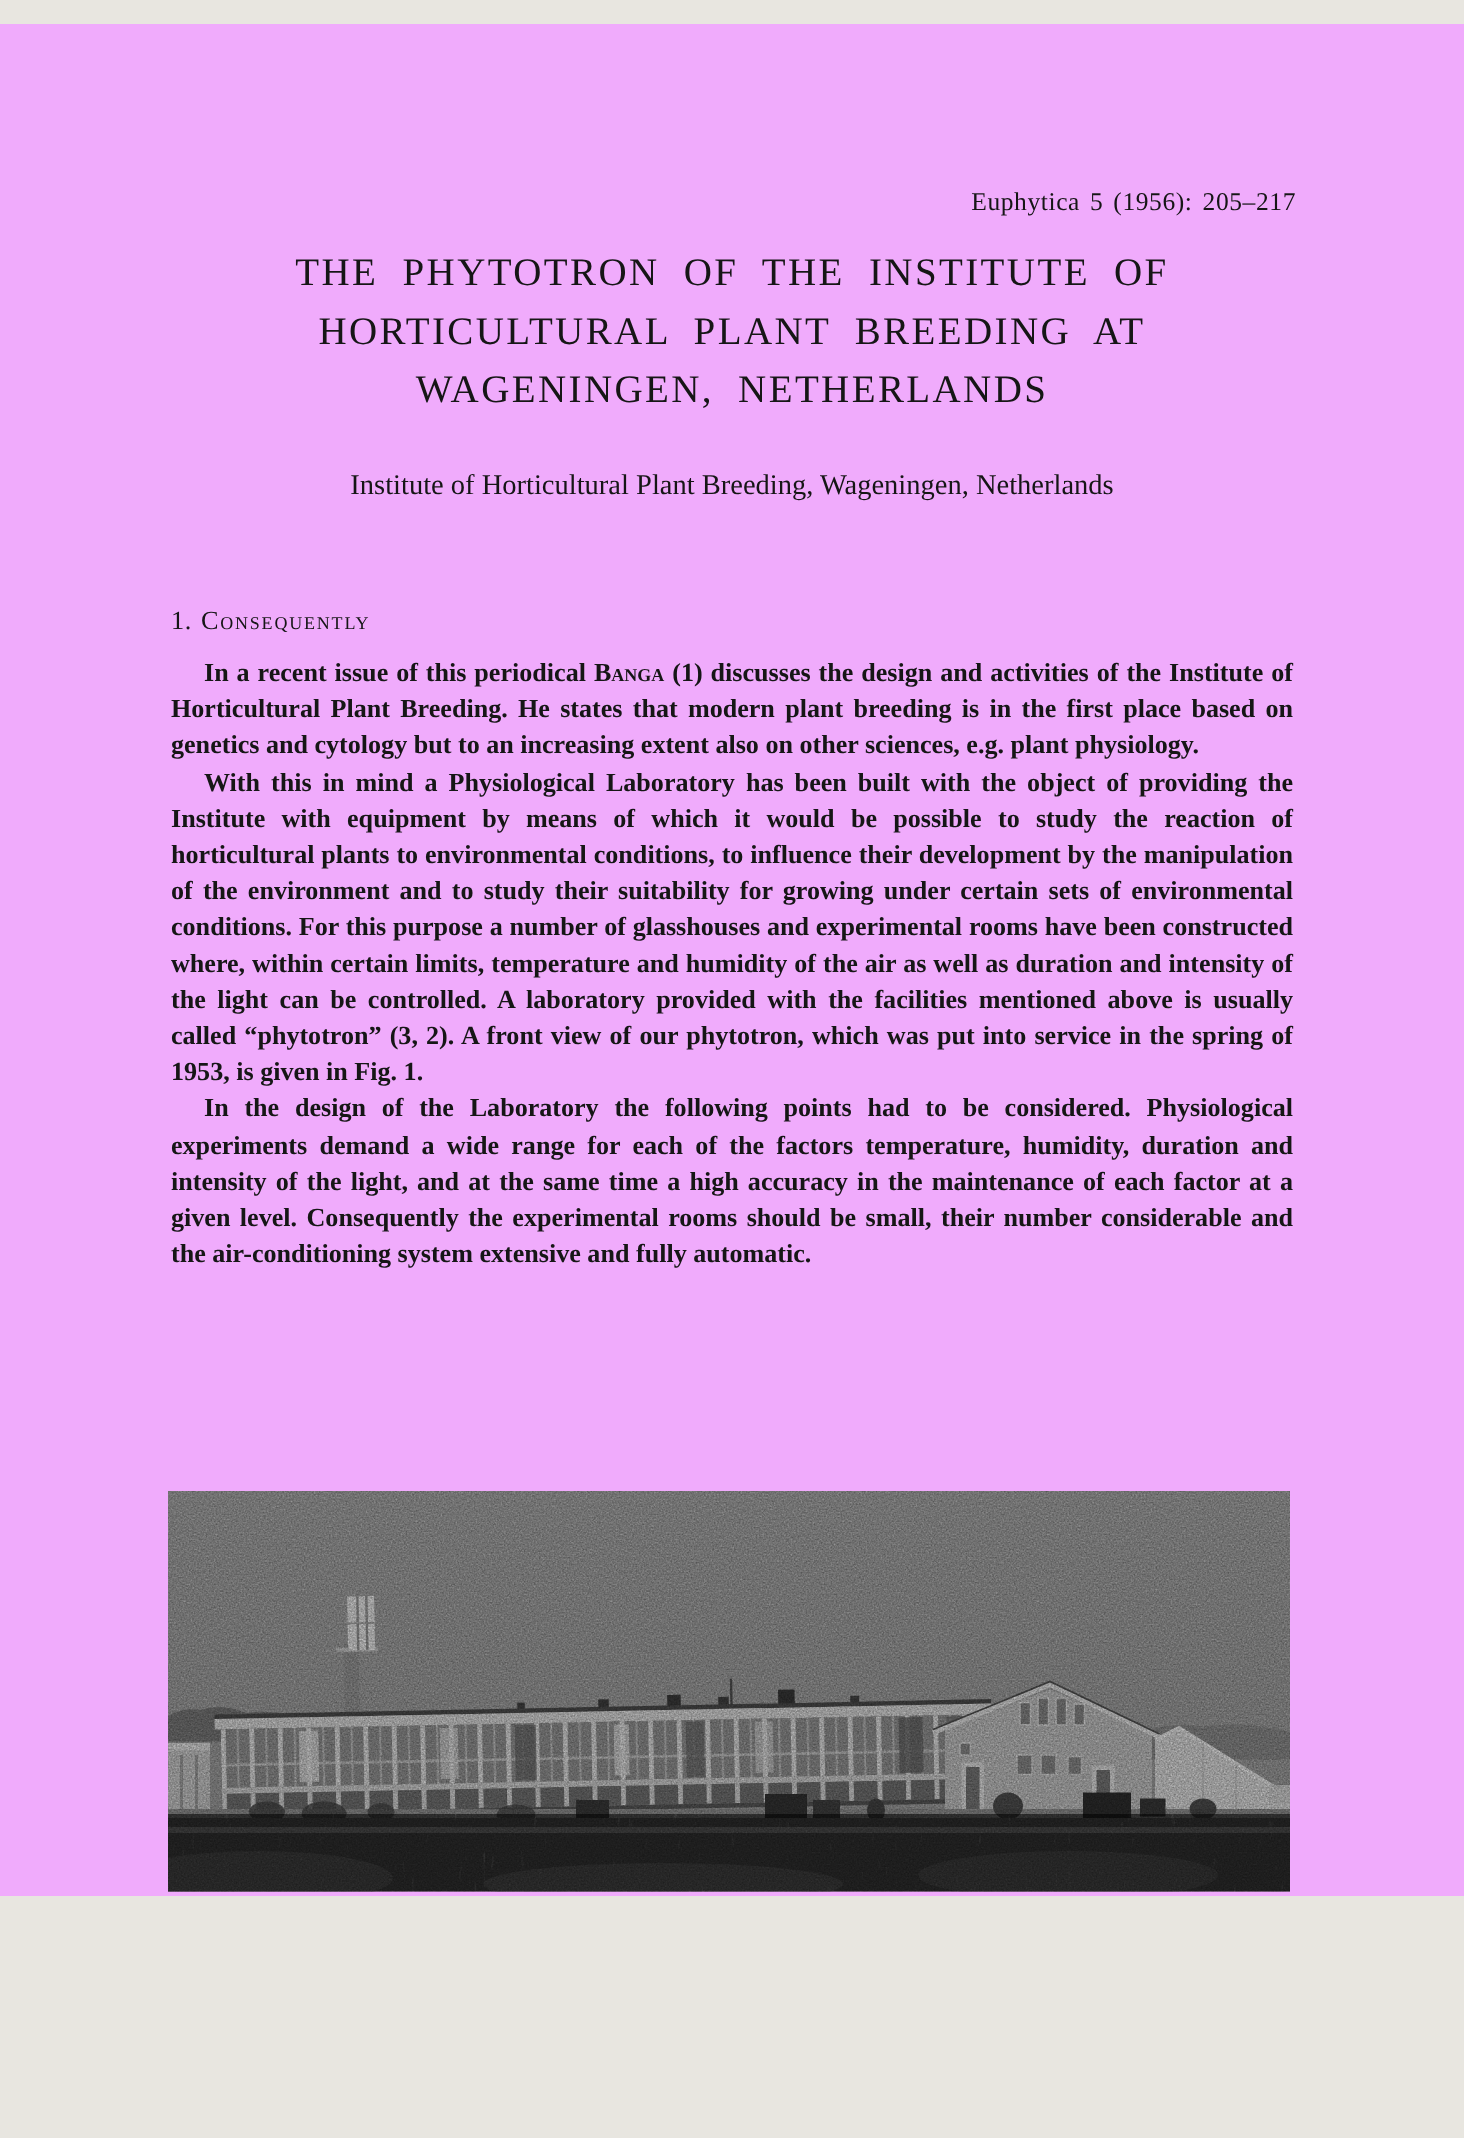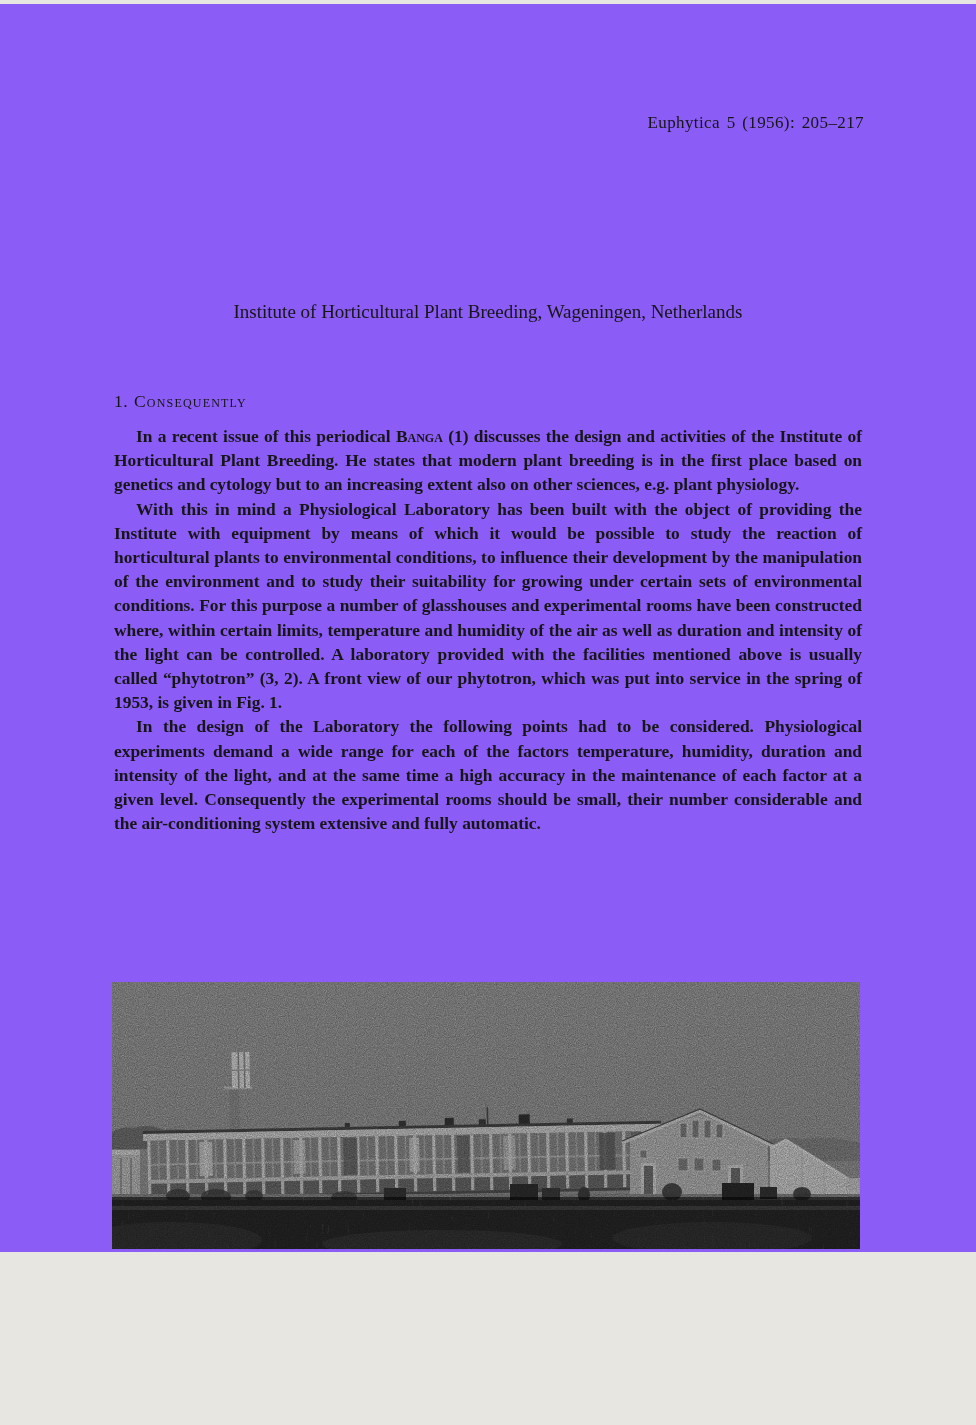--- a/index.html
+++ b/index.html
@@ -1,20 +1,20 @@
 <!DOCTYPE html>
 <html><head>
 <meta charset="utf-8">
 <style>
   html,body{margin:0;padding:0;background:#e8e6e0;}
   .page{
     position:relative;
     width:976px;height:1248px;
-    margin:4px auto;
-    background:#8b5cf6;
+    margin:16px auto;
+    background:#f0abfc;
     font-family:"Liberation Serif","DejaVu Serif",serif;
     color:#161616;
     overflow:hidden;
   }
   .journal-ref{
     position:absolute;top:109px;right:112px;
     font-size:17px;letter-spacing:.4px;word-spacing:2px;
   }
   .title{
     position:absolute;top:146px;left:114px;width:748px;
@@ -61,20 +61,25 @@
     font-style:italic;
   }
 </style>
 </head>
 <body>
 
 <div class="page">
 
   <div class="journal-ref">Euphytica 5 (1956): 205–217</div>
 
+  <h1 class="title">
+    <span>THE PHYTOTRON OF THE INSTITUTE OF</span><br>
+    <span>HORTICULTURAL PLANT BREEDING AT</span><br>
+    <span>WAGENINGEN, NETHERLANDS</span>
+  </h1>
 
 
   <div class="affiliation">Institute of Horticultural Plant Breeding, Wageningen, Netherlands</div>
 
 
   <div class="section-heading">
     <span>1.</span><span class="sc">Consequently</span>
   </div>
 
   <div class="bodytext">

